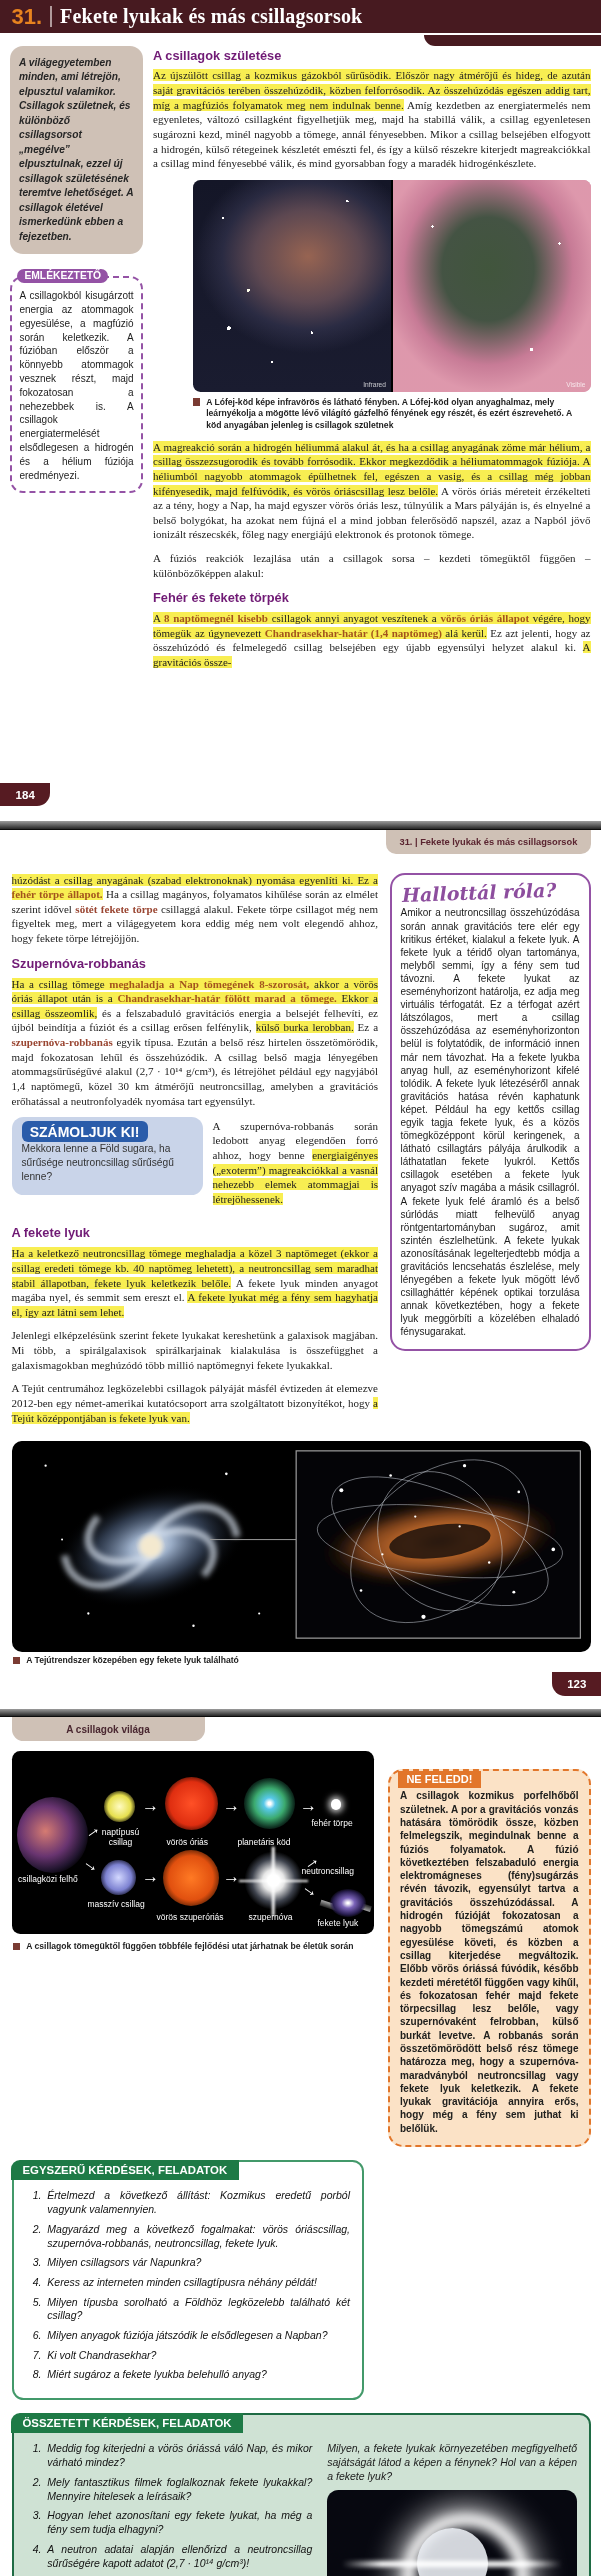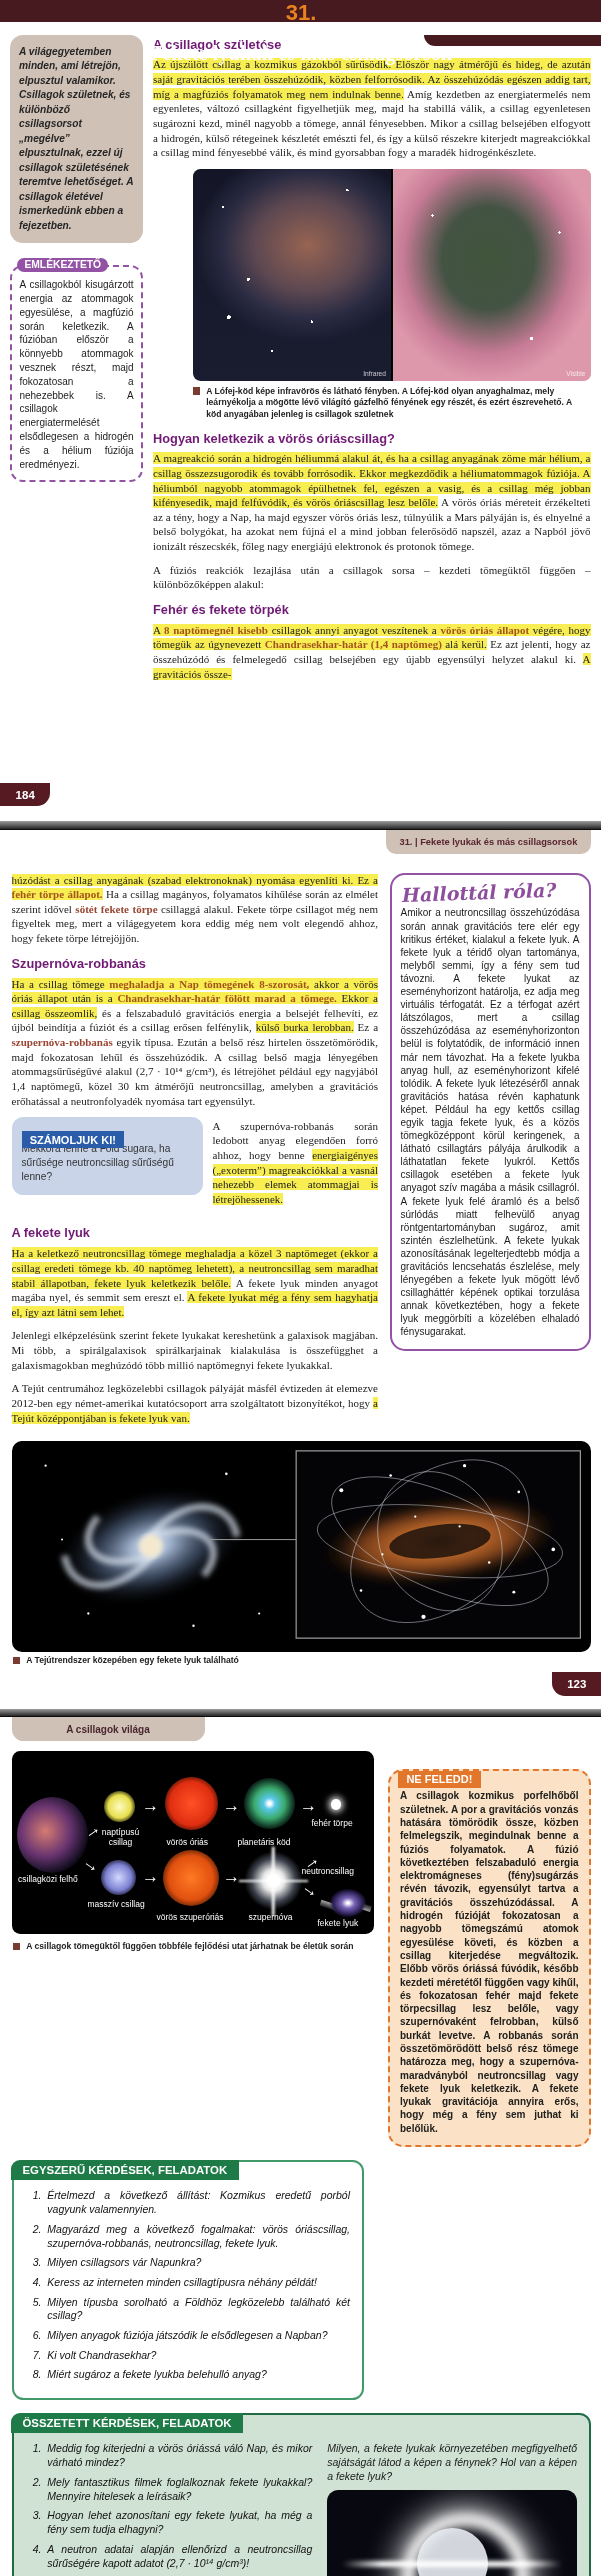--- a/index.html
+++ b/index.html
@@ -8,21 +8,21 @@
 
   
   .body-p{font-size:11px;line-height:1.33;text-align:justify;margin:0 0 9px 0;}
   .sg-n{}
   .sg-h{background:#f8ee52;}
   .sg-hb{background:#f8ee52;color:#a3541d;font-weight:bold;}
   .sg-b{color:#9a4632;font-weight:bold;}
   h2.sec{font-family:"Liberation Sans",sans-serif;color:#701a75;font-size:12.8px;margin:10px 0 5.8px 0;}
 
   
-  .chap-bar{background:#471a20;height:22px;display:flex;align-items:center;gap:8.2px;padding:0 11.5px;position:relative;flex-direction:column;}
+  .chap-bar{background:#471a20;height:33px;display:flex;align-items:center;gap:8.2px;padding:0 11.5px;position:relative;}
   .chap-num{color:#e8831f;font-family:"Liberation Sans",sans-serif;font-weight:bold;font-size:22px;}
   .chap-div{width:1.6px;height:21.4px;background:#cbb;opacity:.8;}
   .chap-title{color:#fff;font-family:Liberation Serif, serif;font-weight:bold;font-size:20px;letter-spacing:0.2px;}
   .chap-ext{position:absolute;right:0;top:35px;width:178px;height:10.7px;background:#471a20;border-bottom-left-radius:11.5px;}
 
   .p1-body{display:flex;gap:10px;padding:13px 11.5px 0 10px;}
   .colL{width:133px;flex:none;}
   .colR{flex:1;min-width:0;}
 
   .intro-box{background:#cfc1b6;border-radius:13px;padding:10px 9px;font-family:"Liberation Sans",sans-serif;font-style:italic;font-weight:bold;font-size:10.2px;line-height:1.42;color:#262626;}
@@ -64,21 +64,21 @@
   .p2-head-tab{position:absolute;top:0;right:11.5px;width:191px;background:#cfc1b6;border-radius:0 0 10px 10px;padding:7.4px 6.6px;text-align:center;font-family:"Liberation Sans",sans-serif;font-weight:bold;font-size:9.3px;color:#5a2430;margin-left:6px;}
   .p2-body{display:flex;gap:11.5px;padding:43px 11.5px 0 11.5px;}
   .p2-main{flex:1;min-width:0;}
   .p2-side{width:201px;flex:none;}
   .heard-box{border:2.5px solid #9452a5;border-radius:15px;padding:6.6px 9px 10px 9px;}
   .heard-title{color:#8d4e9e;font-family:"DejaVu Serif",serif;font-style:italic;font-weight:bold;font-size:19px;margin:0 0 3.3px 1.6px;transform:rotate(-2deg);}
   .heard-text{font-family:"Liberation Sans",sans-serif;font-size:10px;line-height:1.31;text-align:justify;}
 
   .calc-row{display:flex;gap:10px;align-items:flex-start;margin:1.6px 0 8.2px 0;}
   .calc-box{background:#c9d4e9;border-radius:11.5px;width:191px;flex:none;position:relative;padding:25px 10px 11.5px 10px;box-sizing:border-box;}
-  .calc-label{position:absolute;top:14px;left:10px;background:#2a5caa;color:#fff;font-family:"Liberation Sans",sans-serif;font-weight:bold;font-size:11px;padding:2.5px 8.2px;}
+  .calc-label{position:absolute;top:4px;left:10px;background:#2a5caa;color:#fff;font-family:"Liberation Sans",sans-serif;font-weight:bold;font-size:14px;padding:2.5px 8.2px;border-radius:6px;}
   .calc-text{font-family:"Liberation Sans",sans-serif;font-size:10.2px;line-height:1.35;color:#333;}
   .calc-row .body-p{margin-top:1.6px;}
 
   .fig-galaxy{margin:6.6px 0 3.3px 0;border-radius:10px;overflow:hidden;background:#000;}
   .p2-capwrap{margin:1.6px 0 0 1.6px;}
 
   
   .p3-tab{margin-left:11.5px;width:183px;background:#cfc1b6;border-radius:0 0 11.5px 11.5px;padding:6.6px 5px;text-align:center;font-family:"Liberation Sans",sans-serif;font-weight:bold;font-size:10px;color:#4a2730;}
   .p3-body{display:flex;gap:11.5px;padding:10px 11.5px 0 11.5px;}
   .p3-left{width:365px;flex:none;}
@@ -153,21 +153,20 @@
         </div>
         <div class="neb-split"></div>
         <div class="neb-half neb-vis">
           <span class="neb-label">Visible</span>
         </div>
       </div>
       <div class="fig-caption">
         <span class="cap-bullet"></span>
         <span>A Lófej-köd képe infravörös és látható fényben. A Lófej-köd olyan anyaghalmaz, mely leárnyékolja a mögötte lévő világító gázfelhő fényének egy részét, és ezért észrevehető. A köd anyagában jelenleg is csillagok születnek</span>
       </div>
-      <h2 class="sec">Hogyan keletkezik a vörös óriáscsillag?</h2>
       <p class="body-p"><span class="sg-h">A magreakció során a hidrogén héliummá alakul át, és ha a csillag anyagának zöme már hélium, a csillag összezsugorodik és tovább forrósodik. Ekkor megkezdődik a héliumatommagok fúziója. A héliumból nagyobb atommagok épülhetnek fel, egészen a vasig, és a csillag még jobban kifényesedik, majd felfúvódik, és vörös óriáscsillag lesz belőle.</span><span class="sg-n"> A vörös óriás méreteit érzékelteti az a tény, hogy a Nap, ha majd egyszer vörös óriás lesz, túlnyúlik a Mars pályáján is, és elnyelné a belső bolygókat, ha azokat nem fújná el a mind jobban felerősödő napszél, azaz a Napból jövő ionizált részecskék, főleg nagy energiájú elektronok és protonok tömege.</span></p>
       <p class="body-p"><span class="sg-n">A fúziós reakciók lezajlása után a csillagok sorsa – kezdeti tömegüktől függően – különbözőképpen alakul:</span></p>
       <h2 class="sec">Fehér és fekete törpék</h2>
       <p class="body-p"><span class="sg-h">A </span><span class="sg-hb">8 naptömegnél kisebb</span><span class="sg-h"> csillagok annyi anyagot veszítenek a </span><span class="sg-hb">vörös óriás állapot</span><span class="sg-h"> végére, hogy tömegük az úgynevezett </span><span class="sg-hb">Chandrasekhar-határ (1,4 naptömeg)</span><span class="sg-h"> alá kerül.</span><span class="sg-n"> Ez azt jelenti, hogy az összehúzódó és felmelegedő csillag belsejében egy újabb egyensúlyi helyzet alakul ki. </span><span class="sg-h">A gravitációs össze-</span></p>
     </div>
   </div>
   <div class="ptab ptab-left" style="bottom:6.6px;">184</div>
 </div>
 
 <div class="psep"></div>

